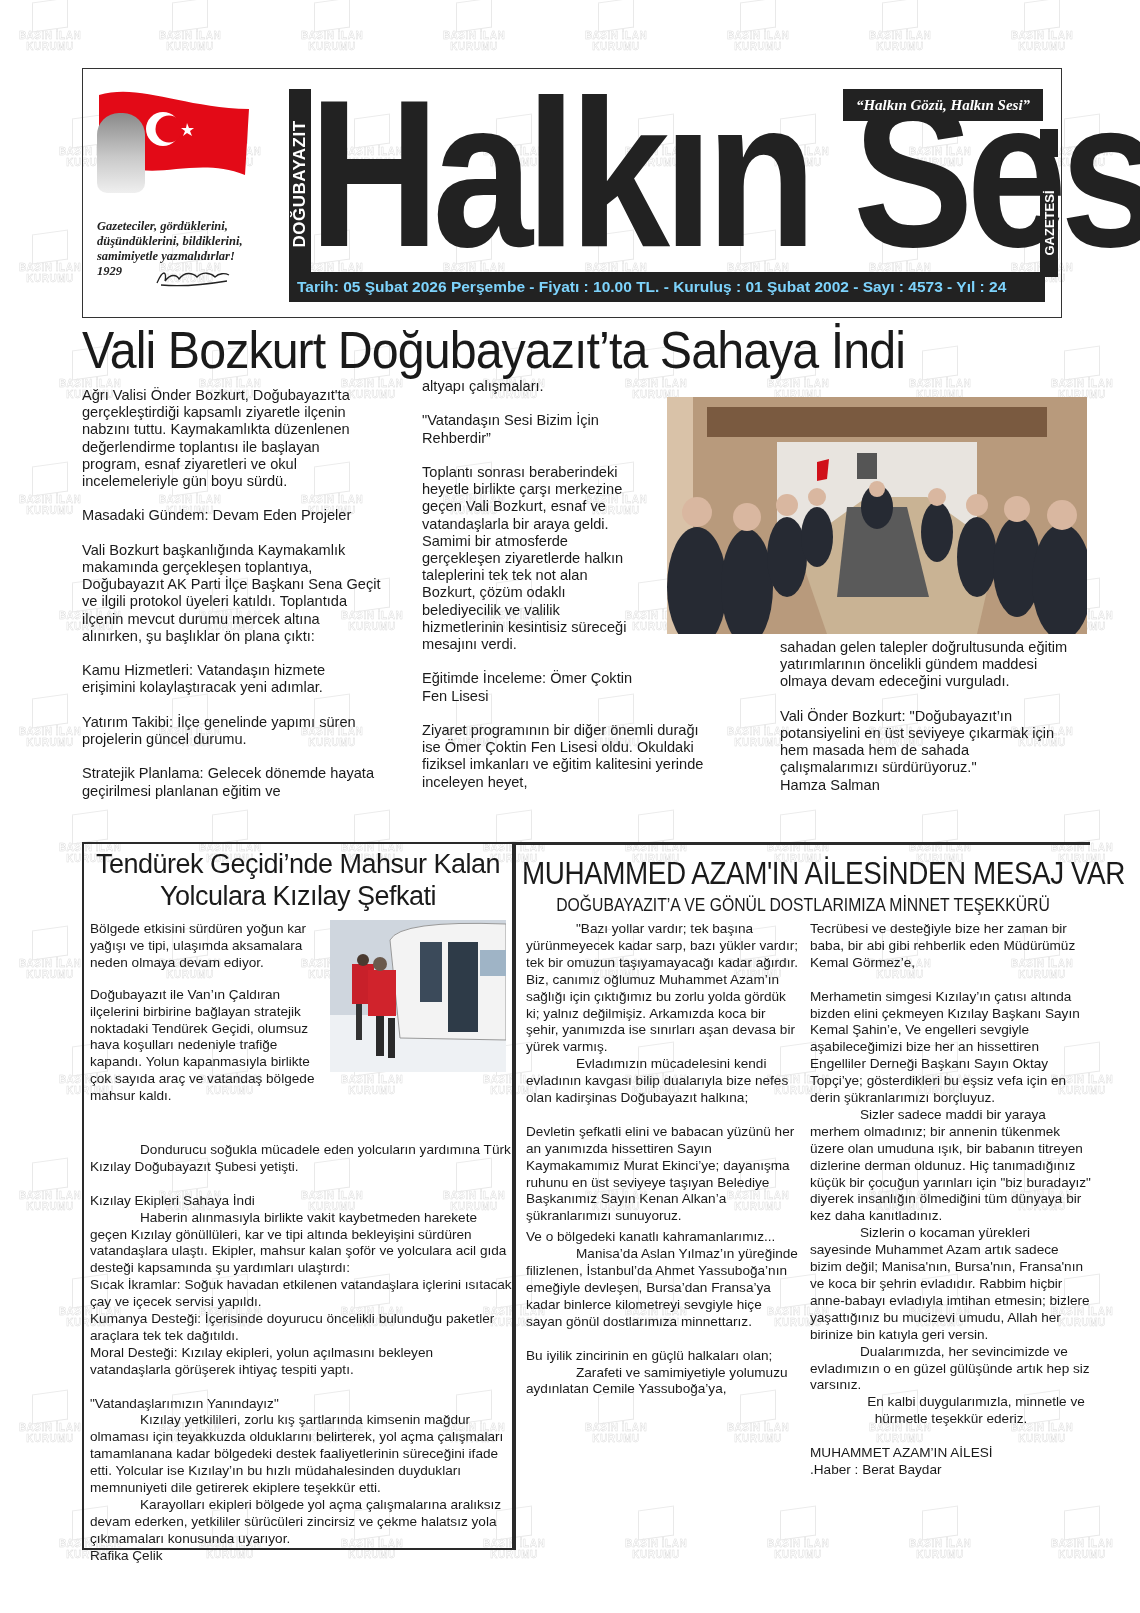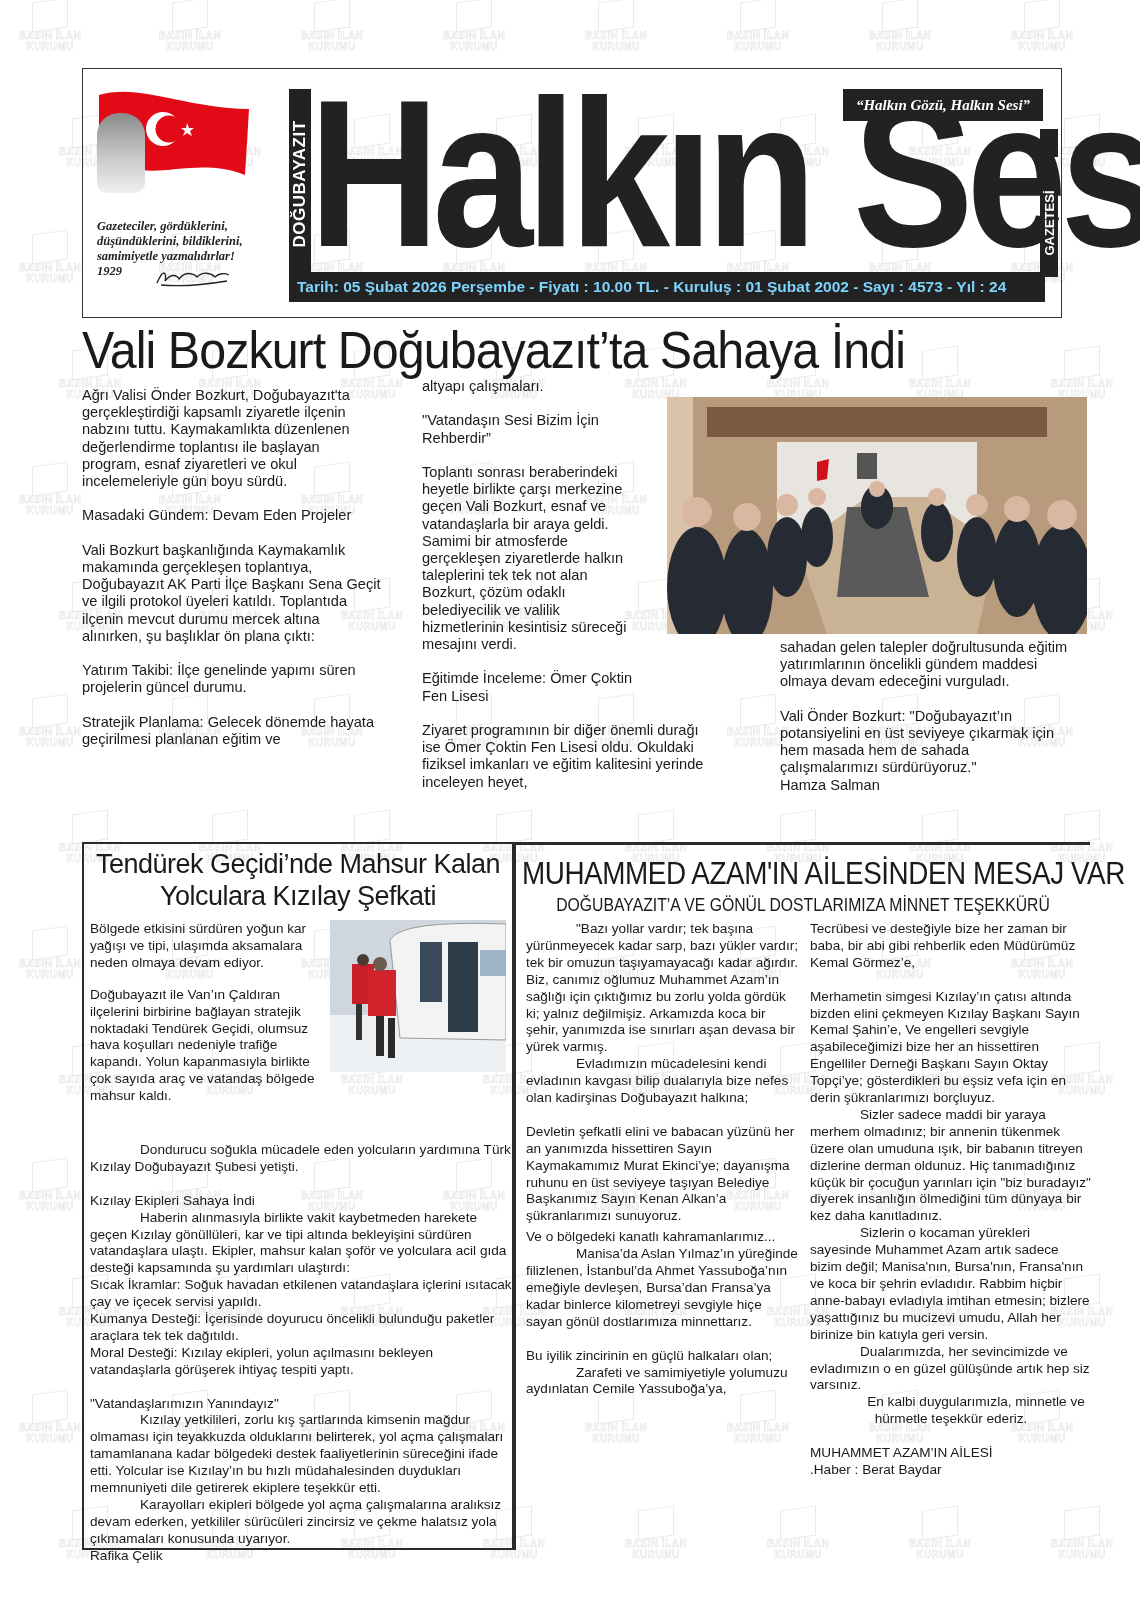--- a/index.html
+++ b/index.html
@@ -647,20 +647,21 @@
       </div>
     <div class="info-bar">Tarih: 05 Şubat 2026 Perşembe - Fiyatı : 10.00 TL. - Kuruluş : 01 Şubat 2002 - Sayı : 4573 - Yıl : 24</div>
   </div>
 
   <div class="h1">Vali Bozkurt Doğubayazıt’ta Sahaya İndi</div>
 
   <div class="col" style="left:82px; top:387px; width:300px;">
     <p>Ağrı Valisi Önder Bozkurt, Doğubayazıt'ta gerçekleştirdiği kapsamlı ziyaretle ilçenin nabzını tuttu. Kaymakamlıkta düzenlenen değerlendirme toplantısı ile başlayan program, esnaf ziyaretleri ve okul incelemeleriyle gün boyu sürdü.</p>
     <p>Masadaki Gündem: Devam Eden Projeler</p>
     <p>Vali Bozkurt başkanlığında Kaymakamlık makamında gerçekleşen toplantıya, Doğubayazıt AK Parti İlçe Başkanı Sena Geçit ve ilgili protokol üyeleri katıldı. Toplantıda ilçenin mevcut durumu mercek altına alınırken, şu başlıklar ön plana çıktı:</p>
+    <p>Kamu Hizmetleri: Vatandaşın hizmete erişimini kolaylaştıracak yeni adımlar.</p>
     <p>Yatırım Takibi: İlçe genelinde yapımı süren projelerin güncel durumu.</p>
     <p>Stratejik Planlama: Gelecek dönemde hayata geçirilmesi planlanan eğitim ve</p>
   </div>
 
   <div class="col" style="left:422px; top:378px; width:238px;">
     <p>altyapı çalışmaları.</p>
     <p>"Vatandaşın Sesi Bizim İçin Rehberdir”</p>
     <p style="width:210px">Toplantı sonrası beraberindeki heyetle birlikte çarşı merkezine geçen Vali Bozkurt, esnaf ve vatandaşlarla bir araya geldi. Samimi bir atmosferde gerçekleşen ziyaretlerde halkın taleplerini tek tek not alan Bozkurt, çözüm odaklı belediyecilik ve valilik hizmetlerinin kesintisiz süreceği mesajını verdi.</p>
     <p>Eğitimde İnceleme: Ömer Çoktin Fen Lisesi</p>
     <p style="width:295px">Ziyaret programının bir diğer önemli durağı ise Ömer Çoktin Fen Lisesi oldu. Okuldaki fiziksel imkanları ve eğitim kalitesini yerinde inceleyen heyet,</p>

